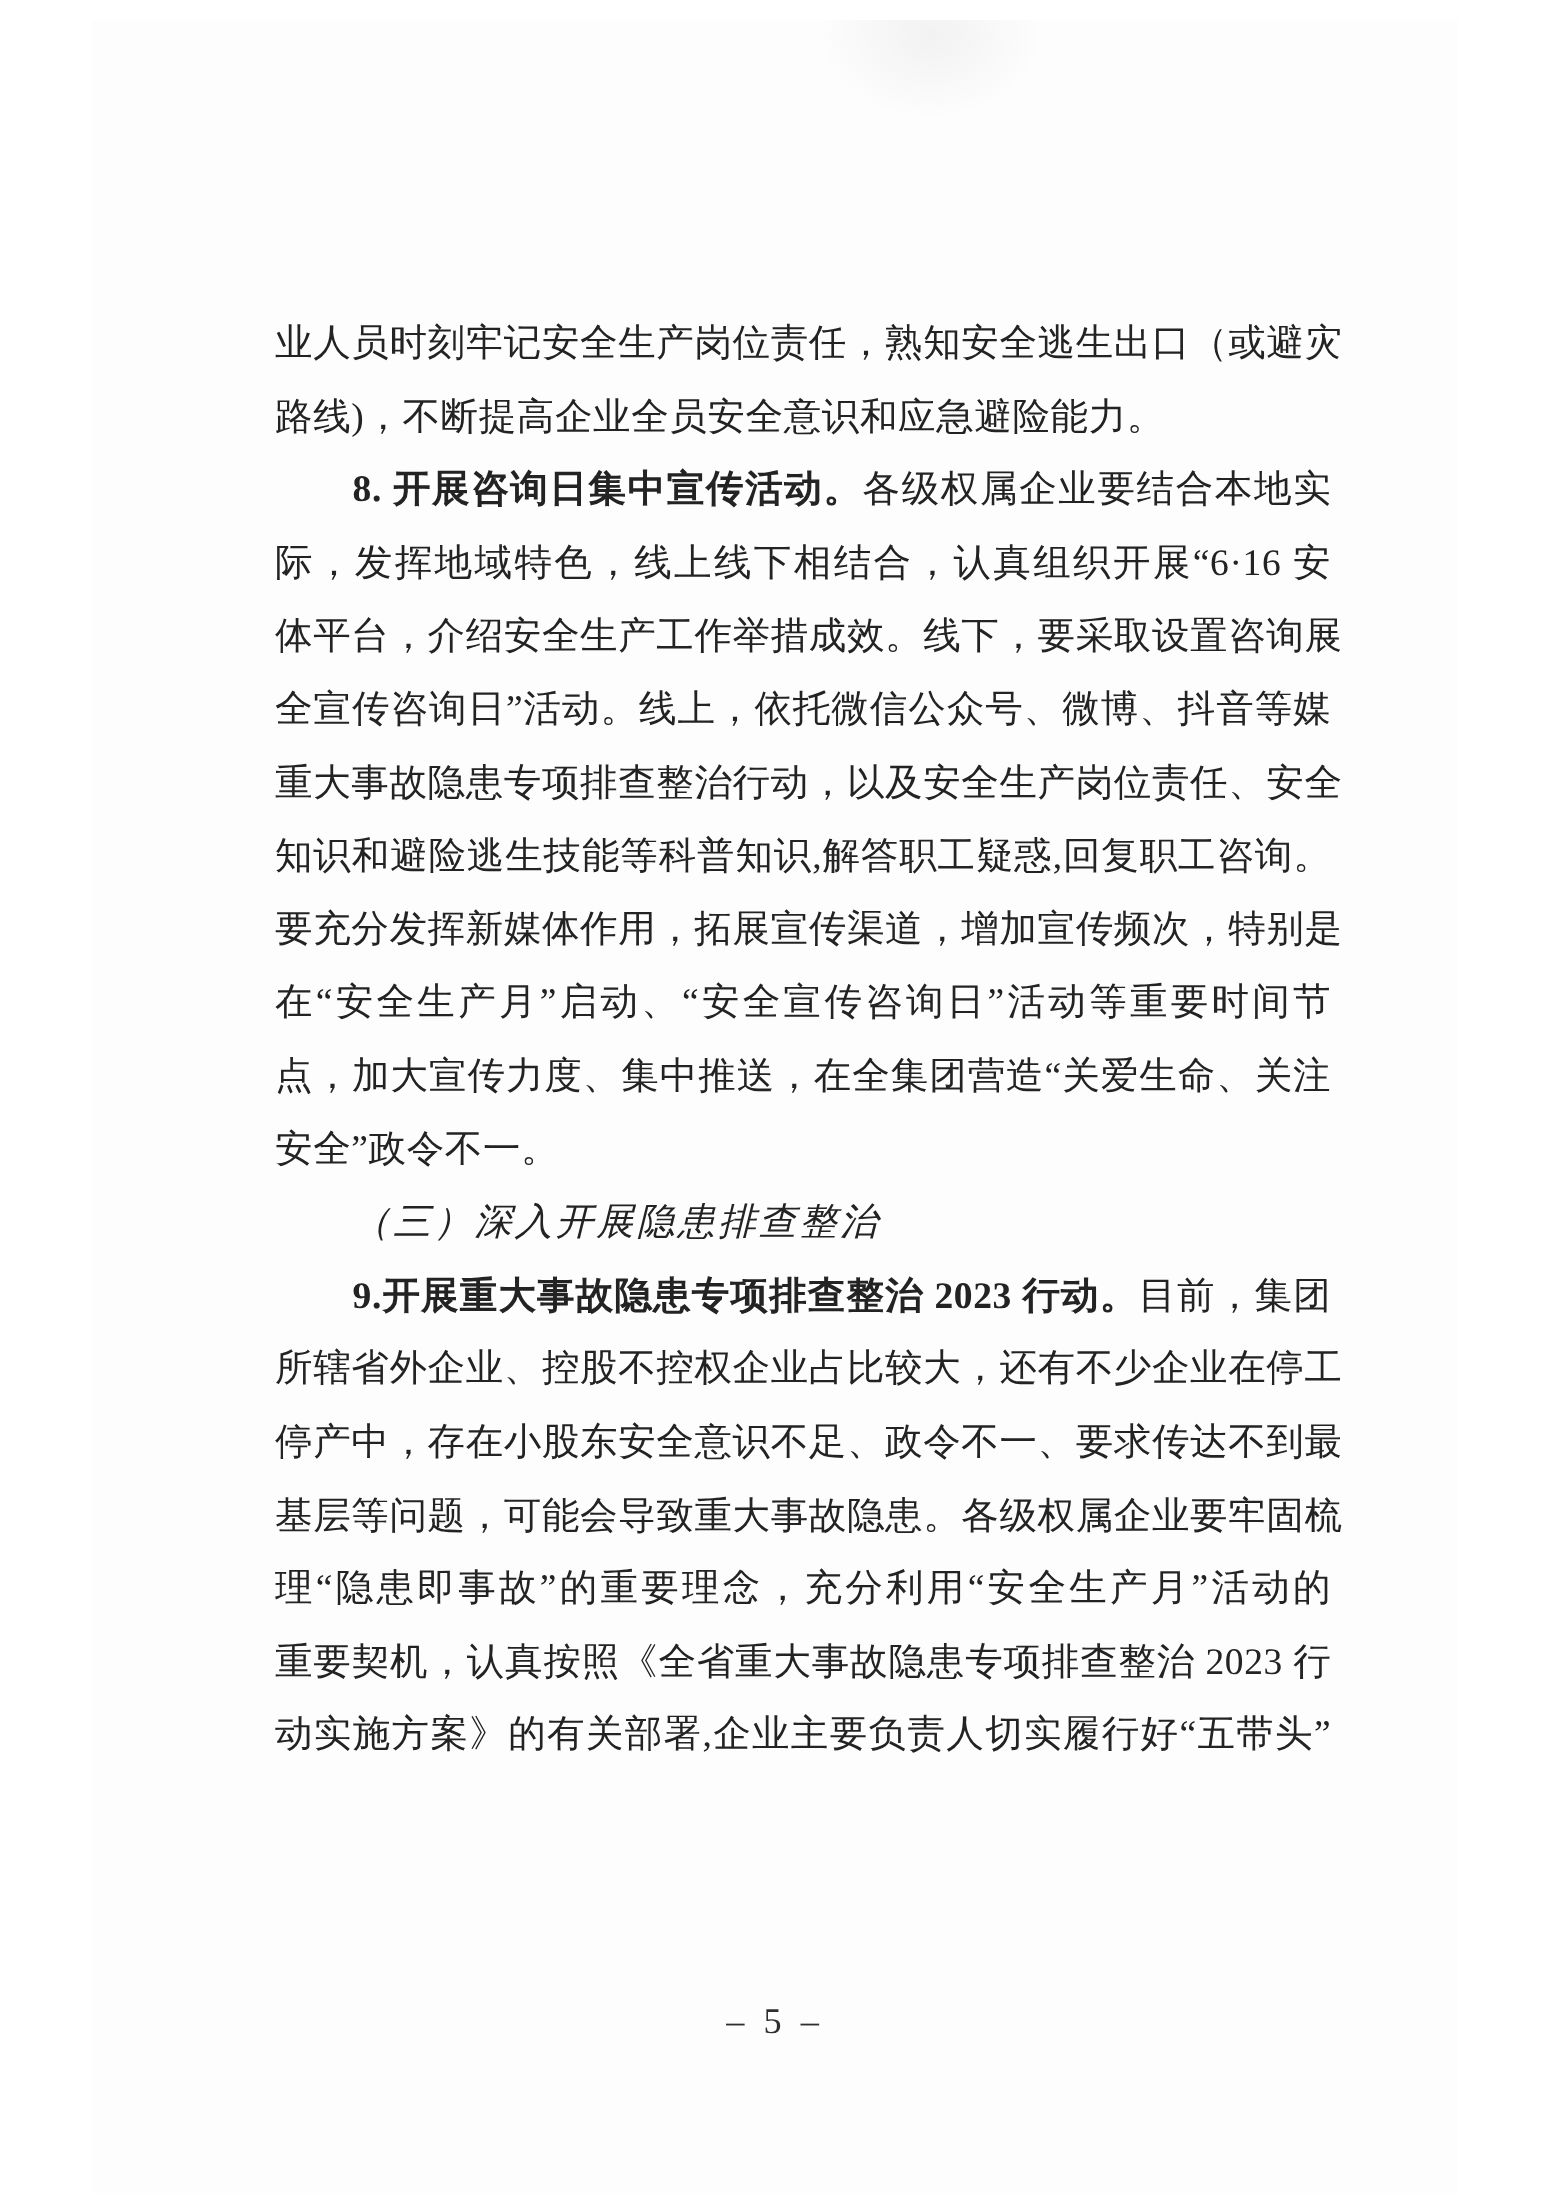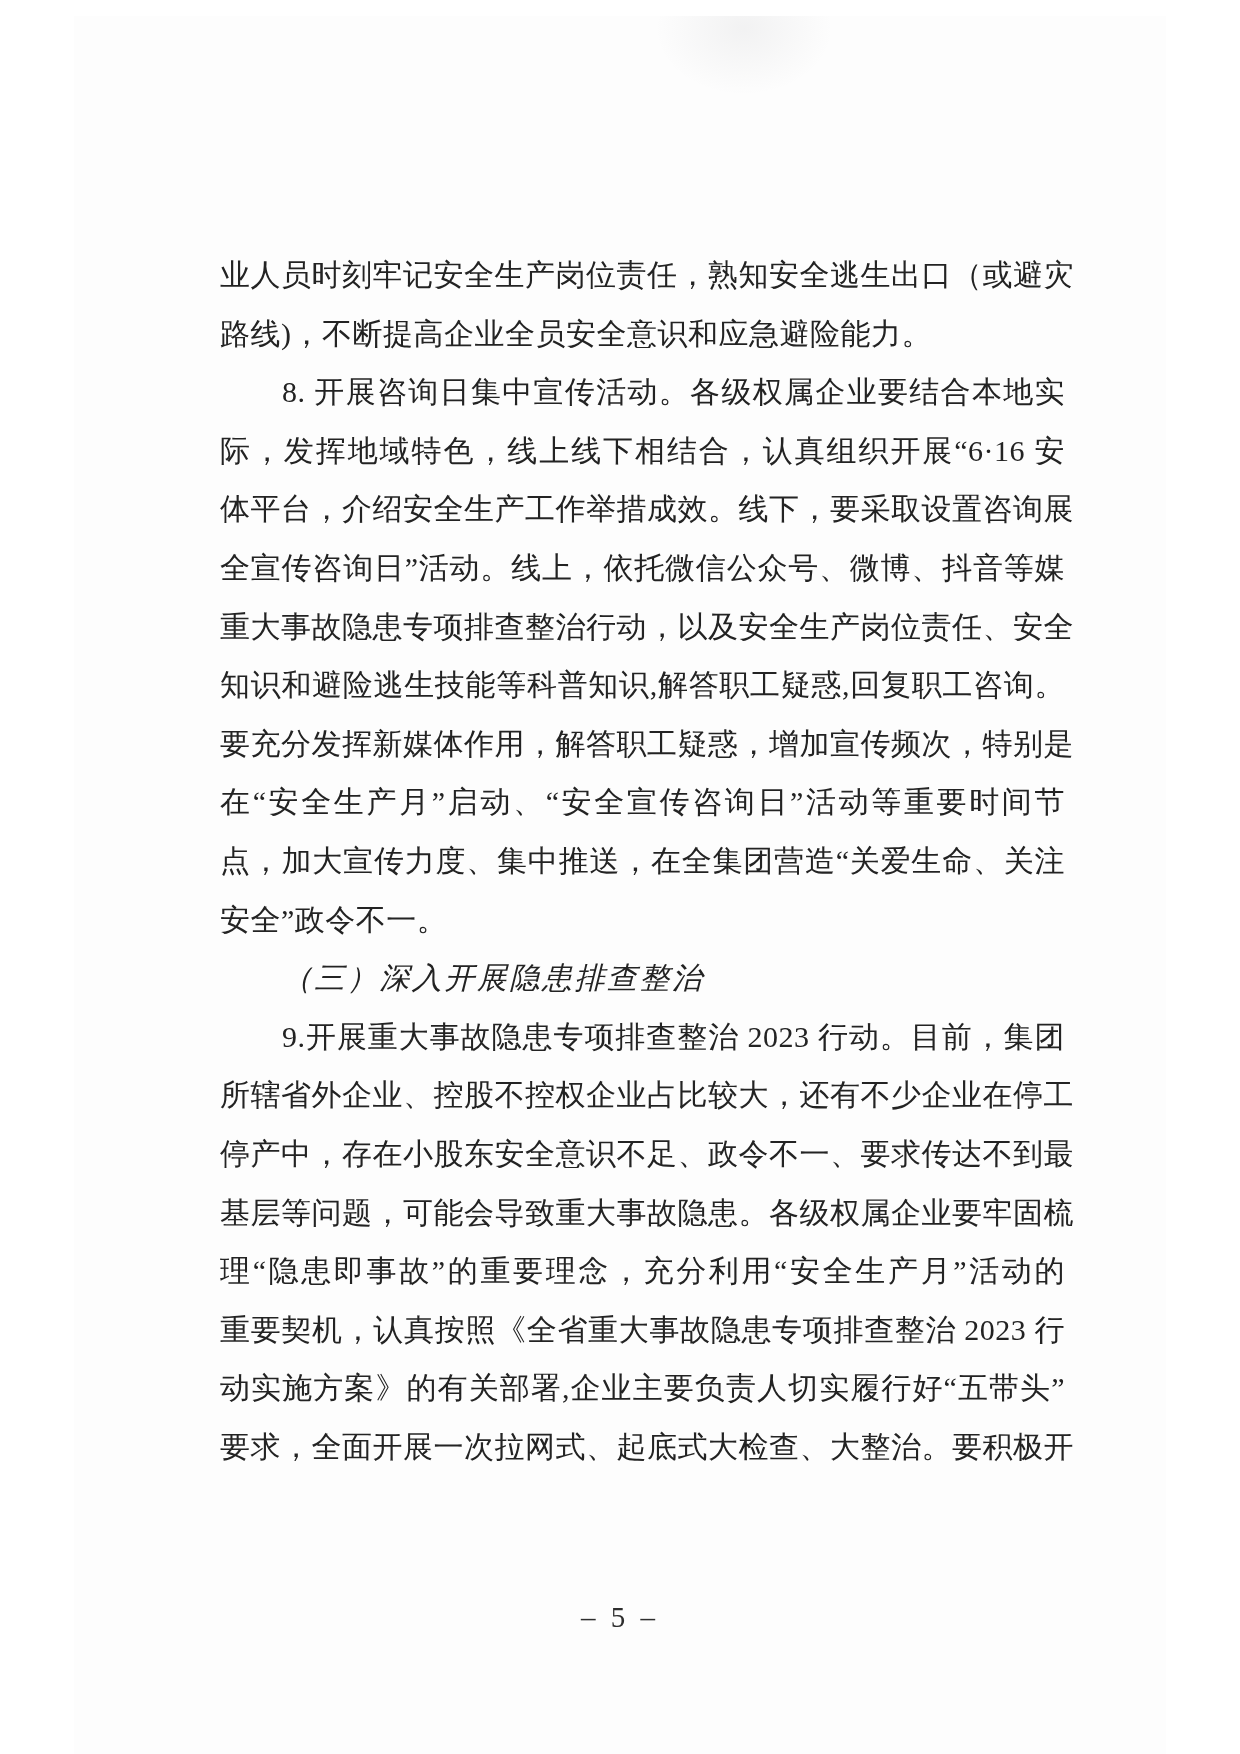--- a/index.html
+++ b/index.html
@@ -38,21 +38,21 @@
     line-height: 58.6px;
     white-space: nowrap;
     letter-spacing: 0.5px;
   }
   .line.justify {
     text-align: justify;
     text-align-last: justify;
     text-justify: inter-character;
   }
   .line .bold {
-    font-weight: 400;
+    font-weight: 700;
   }
   .line.kaiti {
     letter-spacing: 2.5px;
     font-style: italic;
   }
   .page-number {
     position: absolute;
     left: 0;
     top: 1585px;
     width: 100%;
@@ -69,28 +69,27 @@
   <div class="scan-smudge"></div>
   <div class="body-text">
       <div class="line justify"><span>业人员时刻牢记安全生产岗位责任，熟知安全逃生出口（或避灾</span></div>
       <div class="line"><span>路线)，不断提高企业全员安全意识和应急避险能力。</span></div>
       <div class="line justify" style="padding-left: 62px;"><span class="bold">8. 开展咨询日集中宣传活动。</span><span>各级权属企业要结合本地实</span></div>
       <div class="line justify"><span>际，发挥地域特色，线上线下相结合，认真组织开展“6·16 安</span></div>
       <div class="line justify"><span>体平台，介绍安全生产工作举措成效。线下，要采取设置咨询展</span></div>
       <div class="line justify"><span>全宣传咨询日”活动。线上，依托微信公众号、微博、抖音等媒</span></div>
       <div class="line justify"><span>重大事故隐患专项排查整治行动，以及安全生产岗位责任、安全</span></div>
       <div class="line justify"><span>知识和避险逃生技能等科普知识,解答职工疑惑,回复职工咨询。</span></div>
-      <div class="line justify"><span>要充分发挥新媒体作用，解答职工疑惑，增加宣传频次，特别是</span></div>
+      <div class="line justify"><span>要充分发挥新媒体作用，拓展宣传渠道，增加宣传频次，特别是</span></div>
       <div class="line justify"><span>在“安全生产月”启动、“安全宣传咨询日”活动等重要时间节</span></div>
       <div class="line justify"><span>点，加大宣传力度、集中推送，在全集团营造“关爱生命、关注</span></div>
       <div class="line"><span>安全”政令不一。</span></div>
       <div class="line kaiti" style="padding-left: 62px;"><span>（三）深入开展隐患排查整治</span></div>
       <div class="line justify" style="padding-left: 62px;"><span class="bold">9.开展重大事故隐患专项排查整治 2023 行动。</span><span>目前，集团</span></div>
       <div class="line justify"><span>所辖省外企业、控股不控权企业占比较大，还有不少企业在停工</span></div>
       <div class="line justify"><span>停产中，存在小股东安全意识不足、政令不一、要求传达不到最</span></div>
       <div class="line justify"><span>基层等问题，可能会导致重大事故隐患。各级权属企业要牢固梳</span></div>
       <div class="line justify"><span>理“隐患即事故”的重要理念，充分利用“安全生产月”活动的</span></div>
       <div class="line justify"><span>重要契机，认真按照《全省重大事故隐患专项排查整治 2023 行</span></div>
       <div class="line justify"><span>动实施方案》的有关部署,企业主要负责人切实履行好“五带头”</span></div>
-      <div class="line justify"><span>要求，全面开展一次拉网式、起底式大检查、大整治。要积极开</span></div>
     </div>
   <div class="page-number">– 5 –</div>
 </div>
 
 </body></html>

